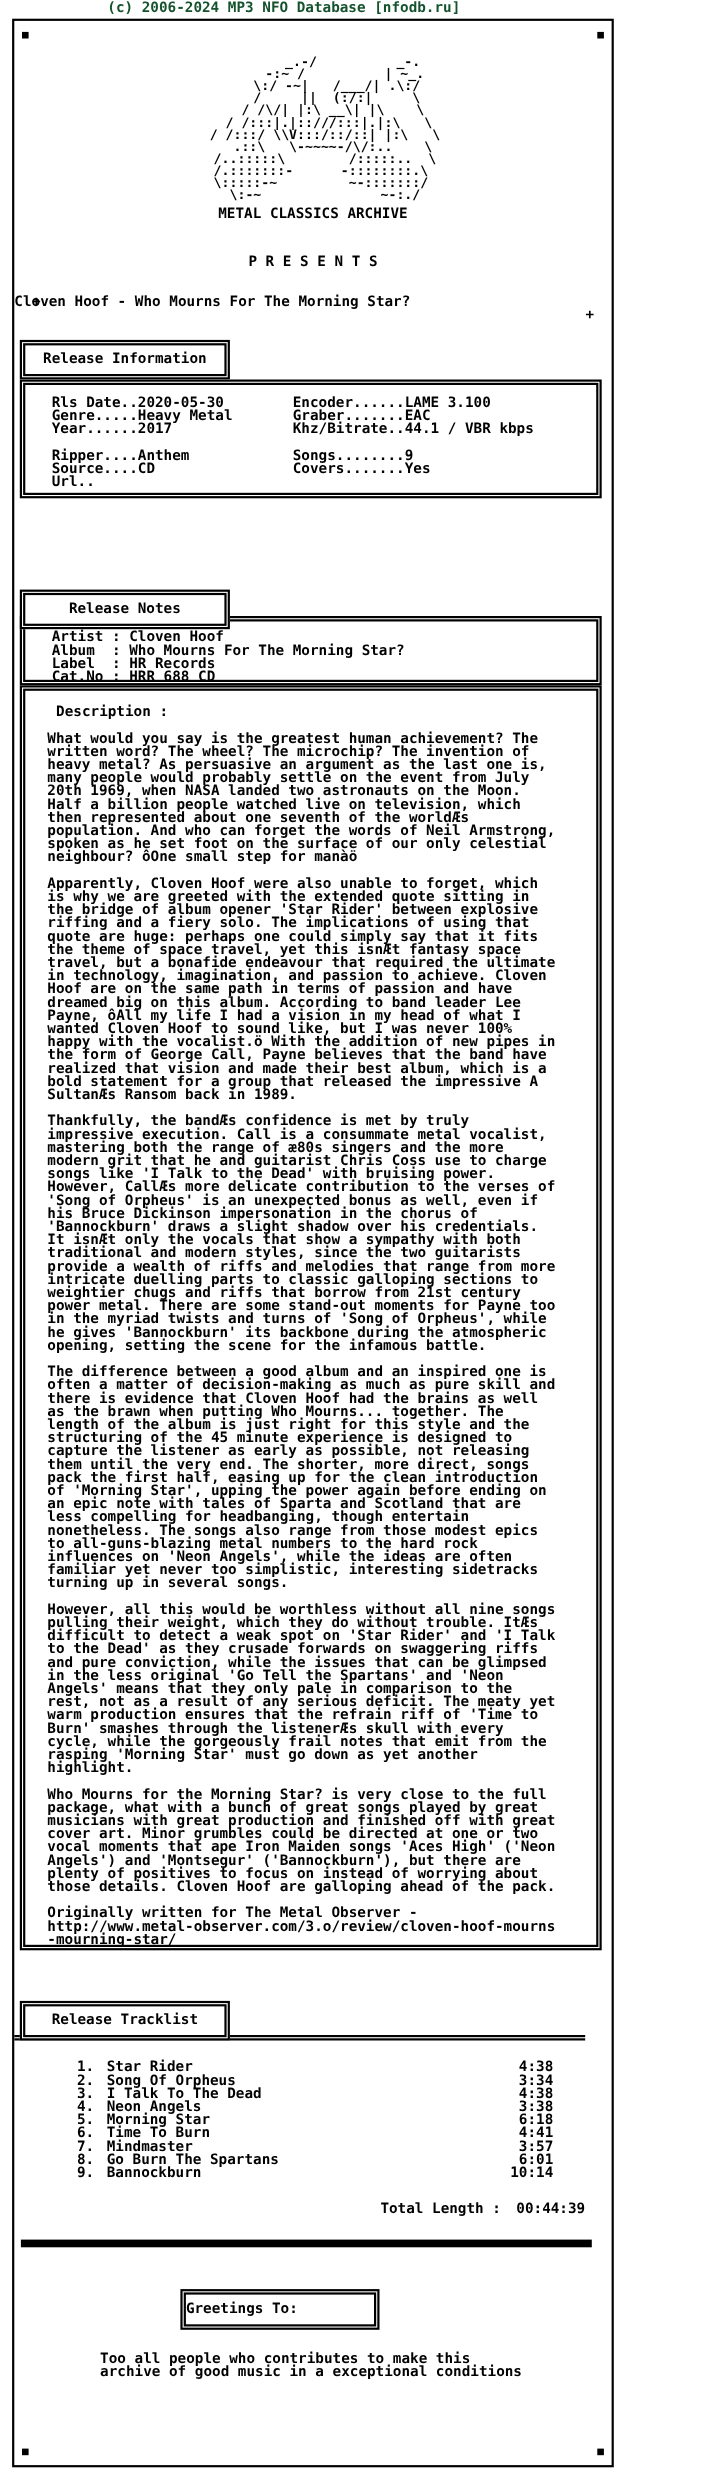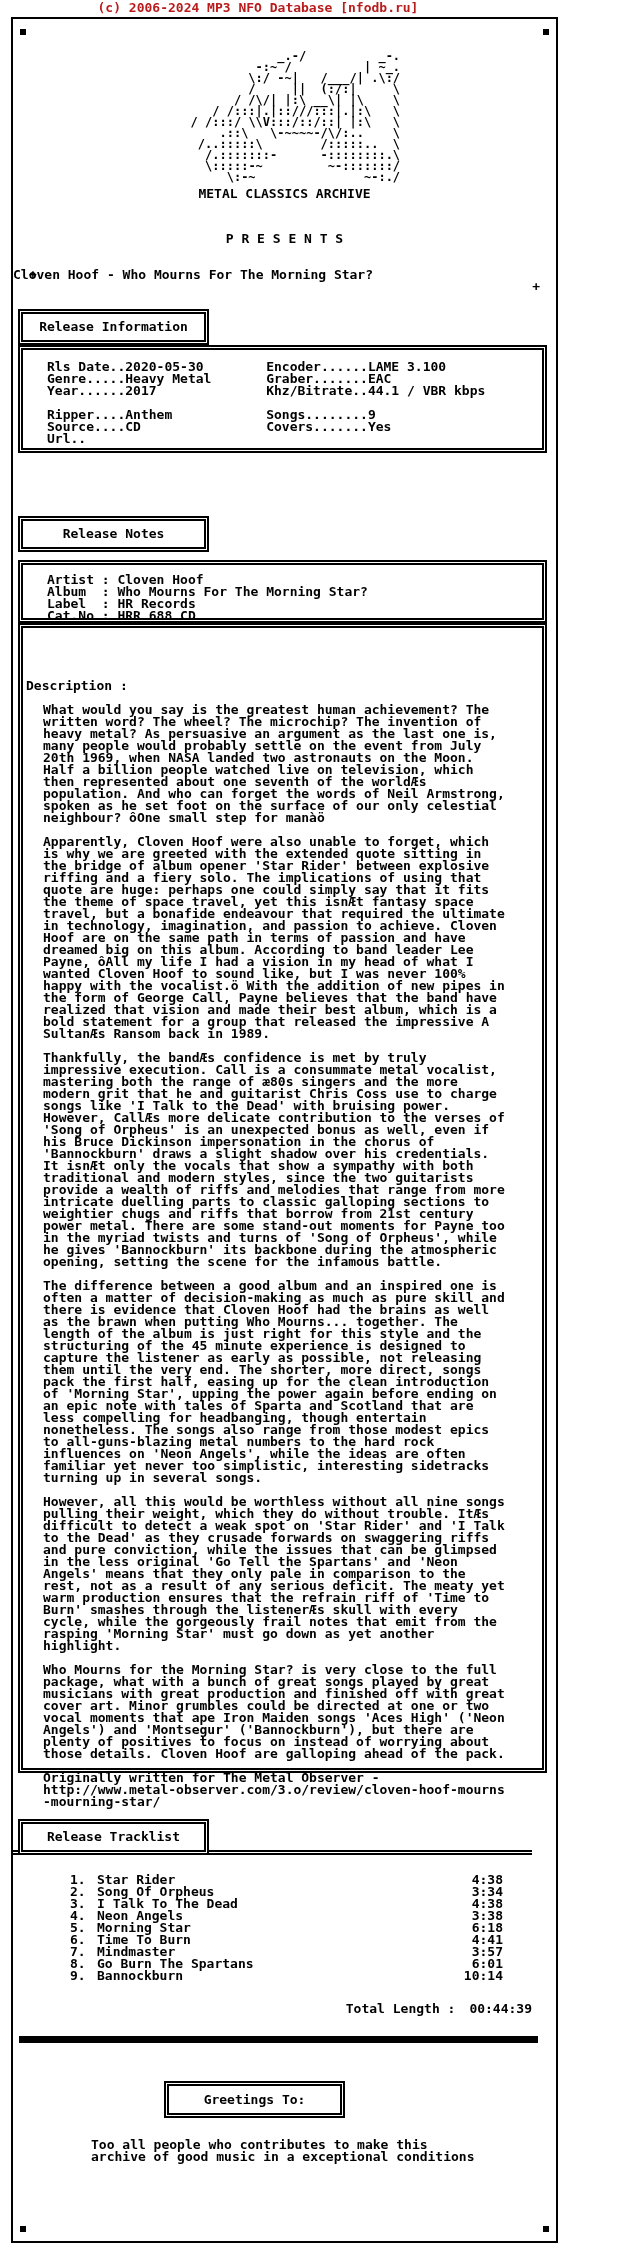--- a/index.html
+++ b/index.html
@@ -6,78 +6,78 @@
   html,body { background:#ffffff; }
   body {
     width:640px; height:2256px; position:relative;
     font-family:"DejaVu Sans Mono", monospace;
     font-weight:bold; font-size:13px; line-height:12px; color:#000;
   }
   pre { font-family:"DejaVu Sans Mono", monospace; font-weight:bold; }
 
   .copyright {
     position:absolute; top:2px; left:0; width:516px;
-    text-align:center; color:#b91c1c;
+    text-align:center; color:#14532d;
   }
 
   .nfo {
     position:absolute; left:11px; top:17px; width:547px; height:2226px;
     border:2px solid #000; background:#fff;
   }
   .corner { position:absolute; width:6px; height:6px; background:#000; }
   .c-tl { top:10px; left:7px; }   .c-tr { top:10px; right:7px; }
   .c-bl { bottom:9px; left:7px; } .c-br { bottom:9px; right:7px; }
 
   .art-wrap { position:absolute; top:32px; left:0; width:100%; text-align:center; }
-  .art-wrap pre { display:inline-block; text-align:right; font-size:12px; line-height:11px; }
+  .art-wrap pre { display:inline-block; text-align:center; font-size:12px; line-height:11px; }
   .archive-name { margin-top:4px; font-size:13px; line-height:13px; }
 
   .presents { position:absolute; top:214px; left:0; width:100%; text-align:center; }
 
   .title-row { position:absolute; top:250px; left:0; width:100%; }
   .title-row .plus-l { position:absolute; left:16px; }
   .title-row .plus-r { position:absolute; right:16px; }
   .title-row .rel-title { display:block; }
 
   .tab {
     position:absolute; left:5px; width:191px; height:36px;
     border:5px double #000; background:#fff; z-index:2;
     display:flex; align-items:center; justify-content:center;
   }
   .panel {
     position:absolute; left:5px; width:529px;
     border:5px double #000; background:#fff;
   }
   .tab-relinfo   { top:290px; }
   .panel-relinfo { top:326px; height:108px; padding:11px 0 0 24px; }
-  .tab-relnotes  { top:497px; }
+  .tab-relnotes  { top:517px; }
   .panel-relnotes{ top:541px; height:63px; padding:9px 0 0 24px; }
   .panel-desc    { top:604px; height:1150px; padding:14px 0 0 0; }
-  .desc-heading  { padding-left:3px;margin-top:38px; }
+  .desc-heading  { padding-left:28px; }
   .desc-body     { padding-left:20px; margin-top:12px; }
 
   .tab-tracklist { top:1800px; }
   .track-underline {
     position:absolute; top:1831px; left:0; width:519px; height:6px;
     border-top:5px double #000; z-index:1;
   }
   .tracks { position:absolute; top:1855px; left:0; width:100%; }
   .track-row { display:flex; padding-left:57px; width:490px; }
   .t-num   { width:27px; }
   .t-title { flex:1; }
   .t-time  { width:40px; text-align:right; }
 
   .total-row { position:absolute; top:1984px; left:0; width:519px; text-align:right; }
   .total-row .gap { display:inline-block; width:14px; }
 
   .thick-bar { position:absolute; top:2017px; left:6px; width:519px; height:7px; background:#000; }
 
   .tab-greet {
     position:absolute; top:2062px; left:151px; width:181px; height:37px;
-    border:5px double #000; display:flex; align-items:center; justify-content:center;
+    border:5px double #000; display:flex; align-items:center; 
     background:#fff;
   }
   .greet-text { position:absolute; top:2120px; left:78px; }
 </style>
 </head>
 <body>
 
 <div class="copyright">(c) 2006-2024 MP3 NFO Database [nfodb.ru]</div>
 
 <div class="nfo">

